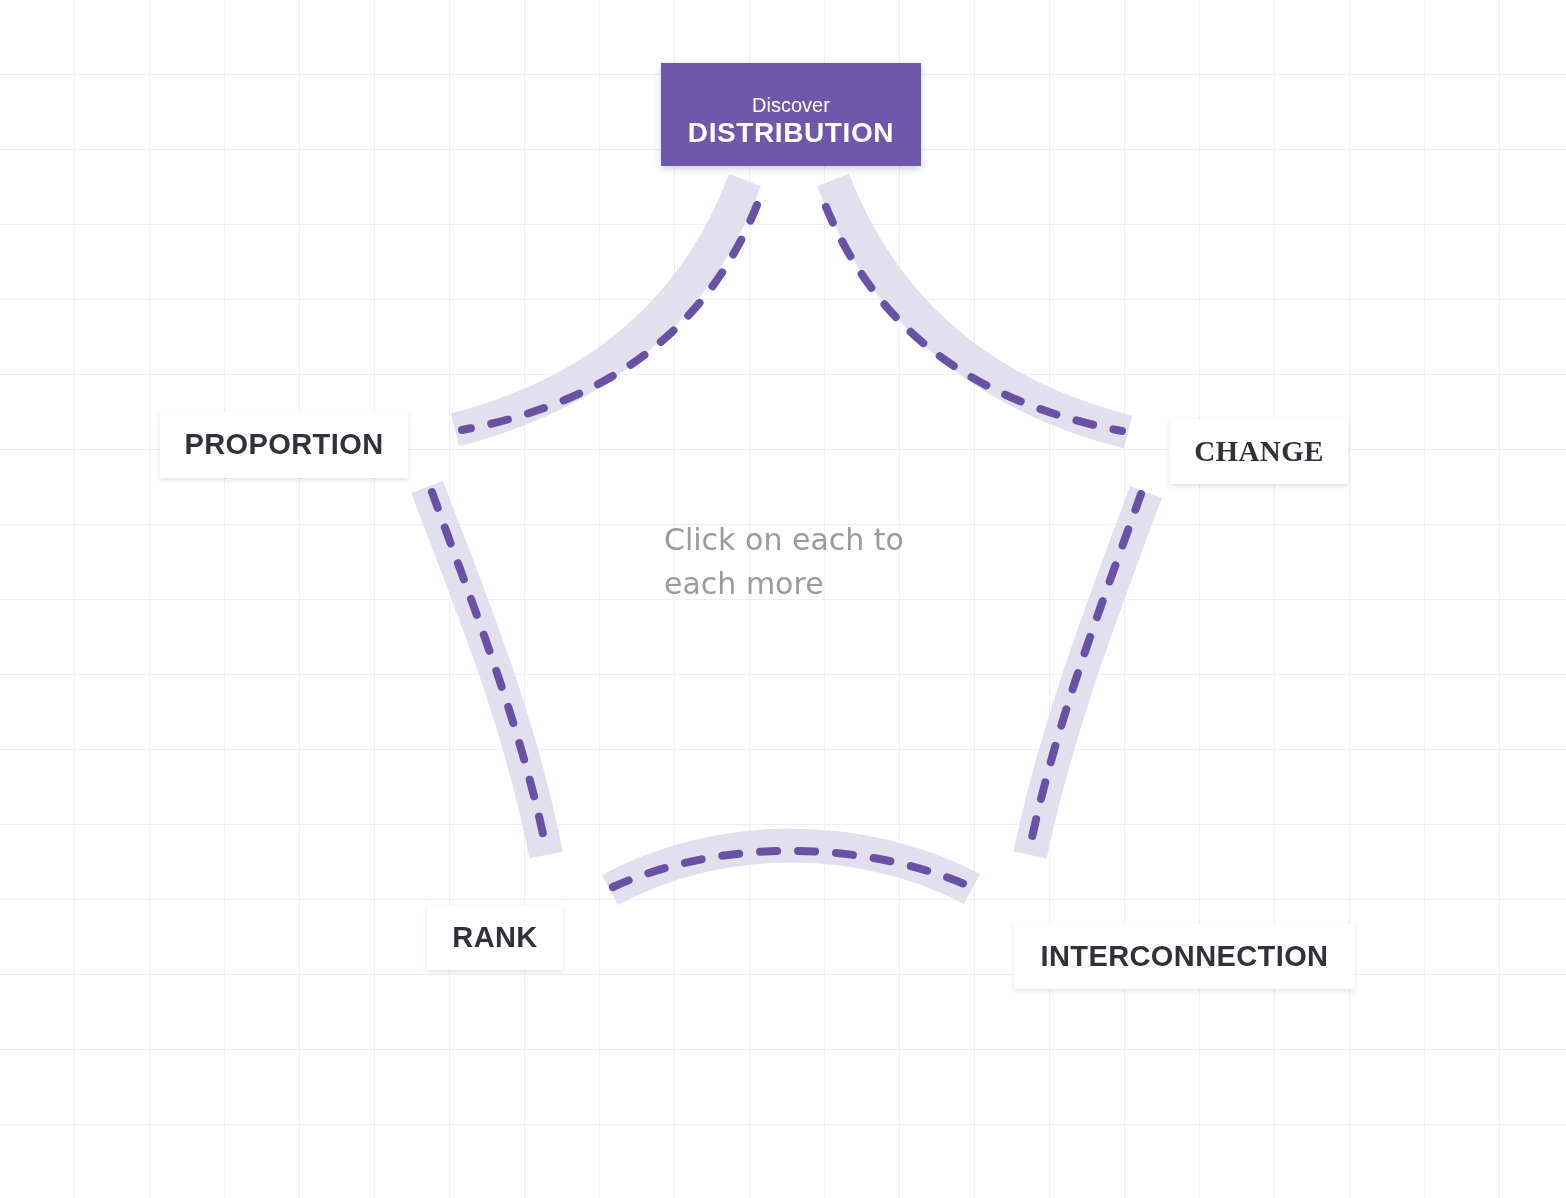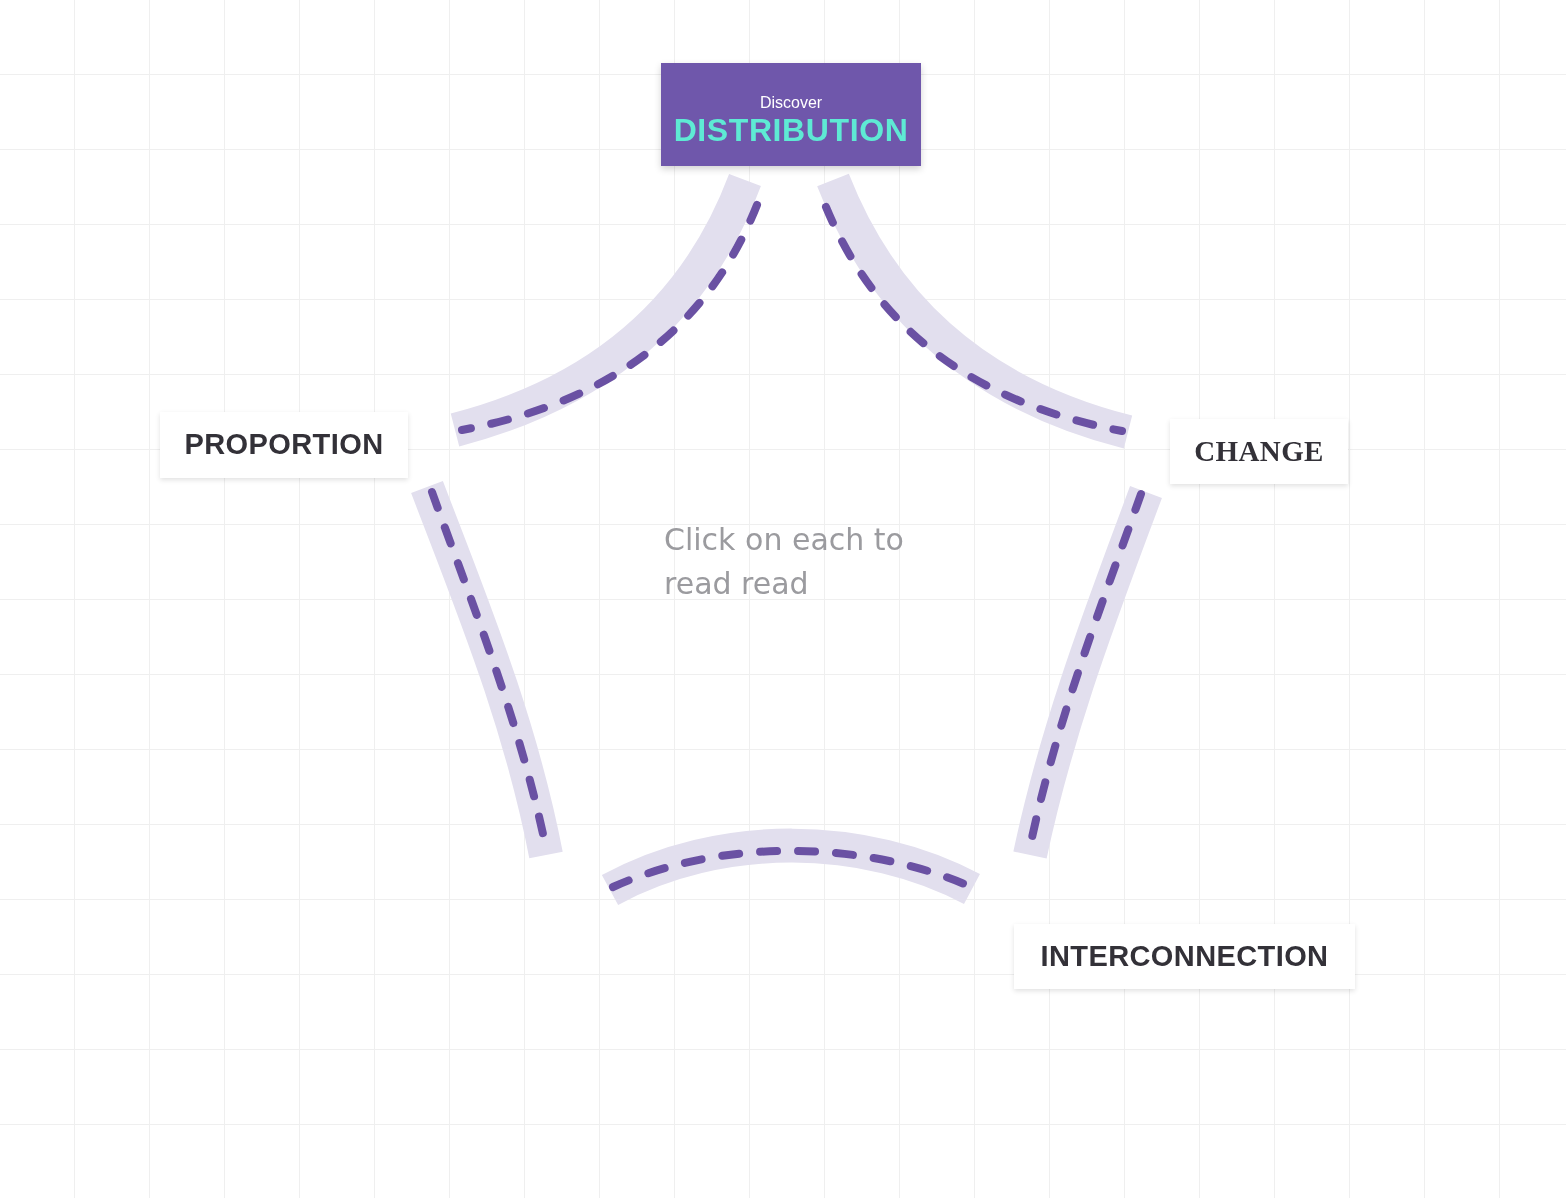--- a/index.html
+++ b/index.html
@@ -48,30 +48,30 @@
     color: #333138;
     white-space: nowrap;
     line-height: 1.1;
   }
 
   .node-box.active {
     background: #6f57ab;
     box-shadow: 0 3px 7px rgba(0,0,0,0.18);
   }
   .node-box.active .node-eyebrow {
-    font-size: 16px;
+    font-size: 20px;
     font-weight: normal;
     color: #ffffff;
     line-height: 1.25;
     white-space: nowrap;
     margin-top: 13px;
   }
   .node-box.active .node-label {
-    color: #5eead4;
-    font-size: 32px;
+    color: #ffffff;
+    font-size: 28px;
     letter-spacing: 0.6px;
   }
 
   
   #node-distribution   { left: 661px;  top: 63px;  width: 260px; height: 103px; }
   #node-proportion     { left: 160px;  top: 412px; width: 248px; height: 66px;  }
   #node-change         { left: 1170px; top: 419px; width: 178px; height: 65px; font-family: Liberation Serif, serif;  }
   #node-rank           { left: 427px;  top: 905px; width: 136px; height: 65px;  }
   #node-interconnection{ left: 1014px; top: 924px; width: 341px; height: 65px;  }
 
@@ -118,21 +118,24 @@
   </div>
 
   <div id="node-proportion" class="node-box">
     <span class="node-label">PROPORTION</span>
   </div>
 
   <div id="node-change" class="node-box">
     <span class="node-label">CHANGE</span>
   </div>
 
+  <div id="node-rank" class="node-box">
+    <span class="node-label">RANK</span>
+  </div>
 
   <div id="node-interconnection" class="node-box">
     <span class="node-label">INTERCONNECTION</span>
   </div>
 
   <div id="center-hint">Click on each to
-read read</div>
+each more</div>
 
 </div>
 
 </body></html>

